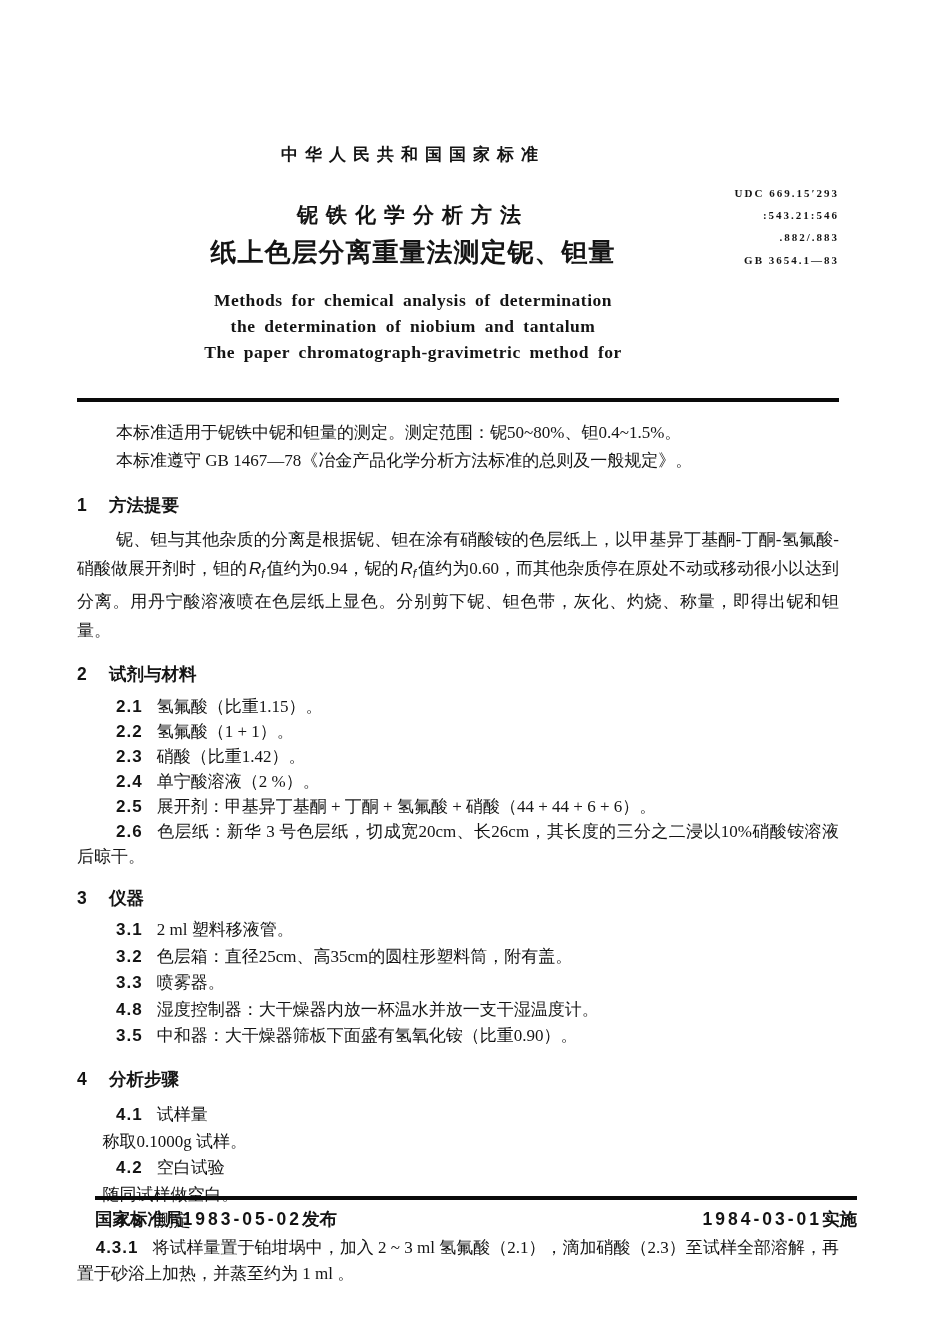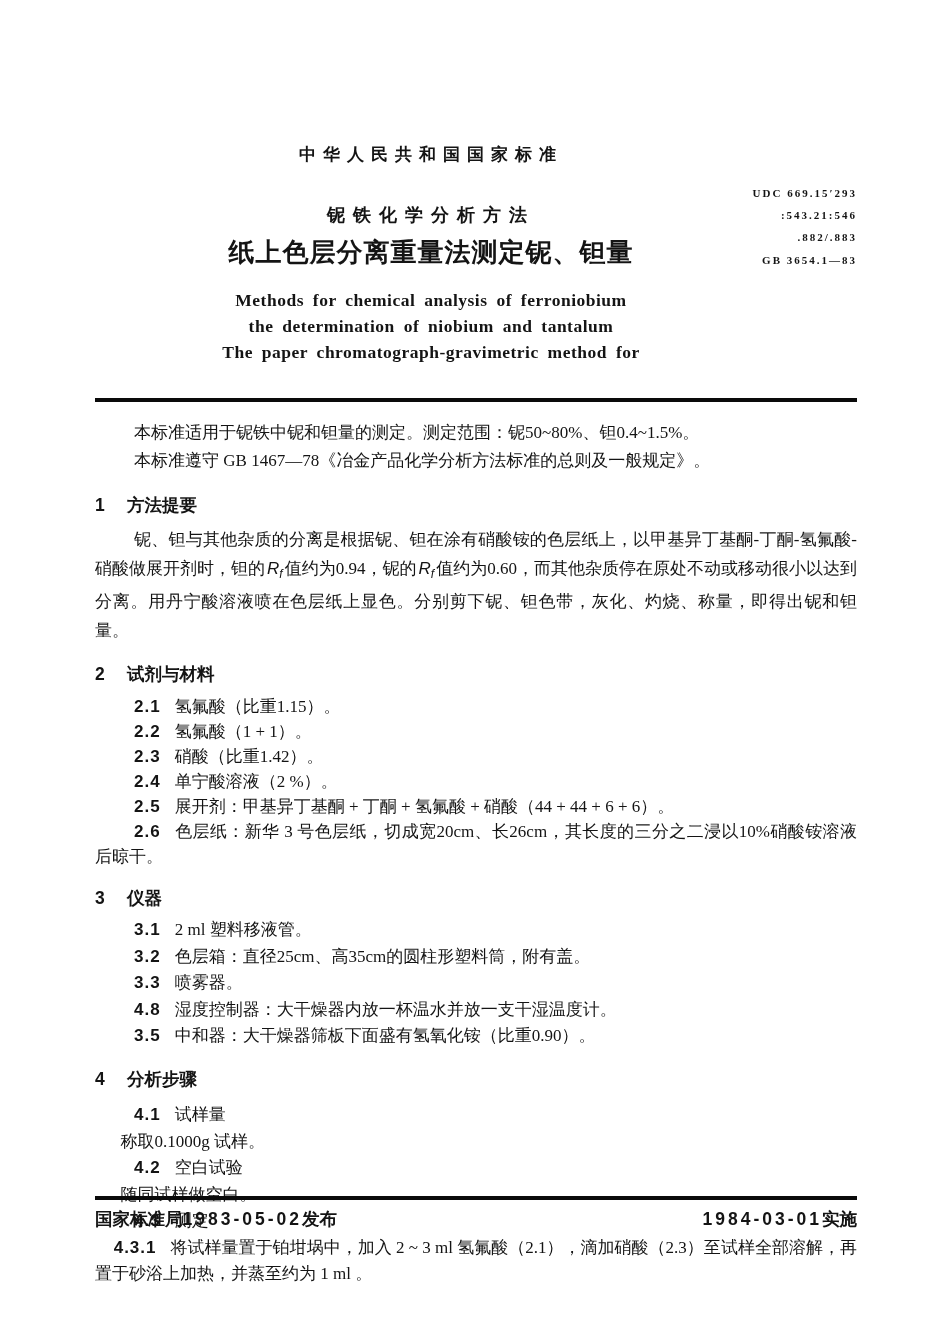--- a/index.html
+++ b/index.html
@@ -8,37 +8,37 @@
     position: relative;
     width: 950px;
     height: 1344px;
     background: #ffffff;
     font-family: "Liberation Serif", "DejaVu Serif", serif;
     color: #141414;
     overflow: hidden;
   }
   .content {
     position: absolute;
-    left: 95px;
+    left: 77px;
     width: 762px;
     top: 0;
   }
   
   .header { position: relative; }
   .title-col { width: 672px; text-align: center; }
   .std-label {
     padding-top: 141px;
     font-size: 17px;
     font-weight: bold;
     letter-spacing: 7px;
     font-family: "Liberation Sans", "DejaVu Sans", sans-serif;
   }
   .title1 {
     margin-top: 31px;
-    font-size: 18px;
+    font-size: 21px;
     font-weight: bold;
     letter-spacing: 8px;
     font-family: "Liberation Sans", "DejaVu Sans", sans-serif;
   }
   .title2 {
     margin-top: 9px;
     font-size: 26px;
     font-weight: bold;
     letter-spacing: 1px;
     font-family: "Liberation Sans", "DejaVu Sans", sans-serif;
@@ -120,21 +120,21 @@
 
 <div class="page">
   <div class="content body-text">
 
     <div class="header">
       <div class="title-col">
         <div class="std-label">中华人民共和国国家标准</div>
         <div class="title1">铌铁化学分析方法</div>
         <div class="title2">纸上色层分离重量法测定铌、钽量</div>
         <div class="en-title">
-          <div>Methods for chemical analysis of ferroniobium</div>
+          <div>Methods for chemical analysis of determination</div>
           <div>the determination of niobium and tantalum</div>
           <div>The paper chromatograph-gravimetric method for</div>
         </div>
       </div>
       <div class="udc">
         <div>UDC 669.15′293</div>
         <div>:543.21:546</div>
         <div>.882/.883</div>
         <div class="gbno">GB 3654.1—83</div>
       </div>

